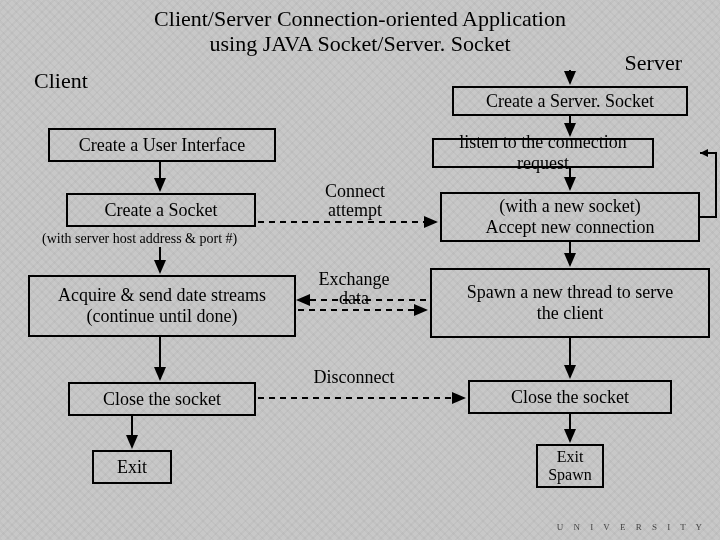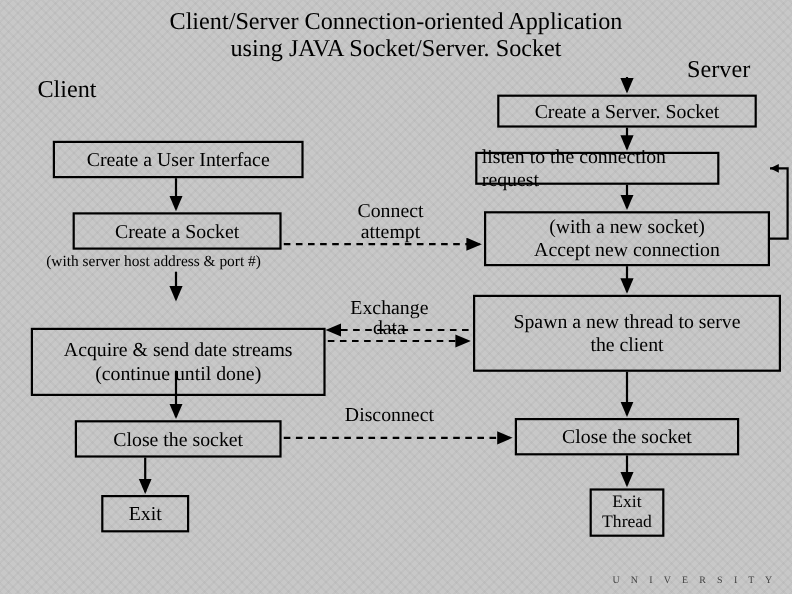--- a/index.html
+++ b/index.html
@@ -24,20 +24,21 @@
     line-height: 1.15;
   }
   .col-label {
     position: absolute;
     font-size: 22px;
   }
   .box {
     position: absolute;
     border: 2px solid #000;
     background: transparent;
+    text-align: center;
     display: flex;
     align-items: center;
     justify-content: center;
     flex-direction: column;
     font-size: 18px;
     line-height: 1.15;
     padding: 2px 4px;
   }
   .small-note {
     position: absolute;
@@ -74,21 +75,21 @@
 
 <div class="box" style="left:48px; top:128px; width:228px; height:34px;">
   <span>Create a User Interface</span>
 </div>
 
 <div class="box" style="left:66px; top:193px; width:190px; height:34px;">
   <span>Create a Socket</span>
 </div>
 <div class="small-note" style="left:42px; top:231px; width:240px;">(with server host address &amp; port #)</div>
 
-<div class="box" style="left:28px; top:275px; width:268px; height:62px;margin-top:23px;">
+<div class="box" style="left:28px; top:275px; width:268px; height:62px;">
   <span>Acquire &amp; send date streams</span>
   <span>(continue until done)</span>
 </div>
 
 <div class="box" style="left:68px; top:382px; width:188px; height:34px;">
   <span>Close the socket</span>
 </div>
 
 <div class="box" style="left:92px; top:450px; width:80px; height:34px;">
   <span>Exit</span>
@@ -111,21 +112,21 @@
   <span>Spawn a new thread to serve</span>
   <span>the client</span>
 </div>
 
 <div class="box" style="left:468px; top:380px; width:204px; height:34px;">
   <span>Close the socket</span>
 </div>
 
 <div class="box" style="left:536px; top:444px; width:68px; height:44px; font-size:16px;">
   <span>Exit</span>
-  <span>Thread</span>
+  <span>Spawn</span>
 </div>
 
 <div class="mid-label" style="left:310px; top:182px; width:90px;">
   <span>Connect</span><br>
   <span>attempt</span>
 </div>
 <div class="mid-label" style="left:306px; top:270px; width:96px;">
   <span>Exchange</span><br>
   <span>data</span>
 </div>

